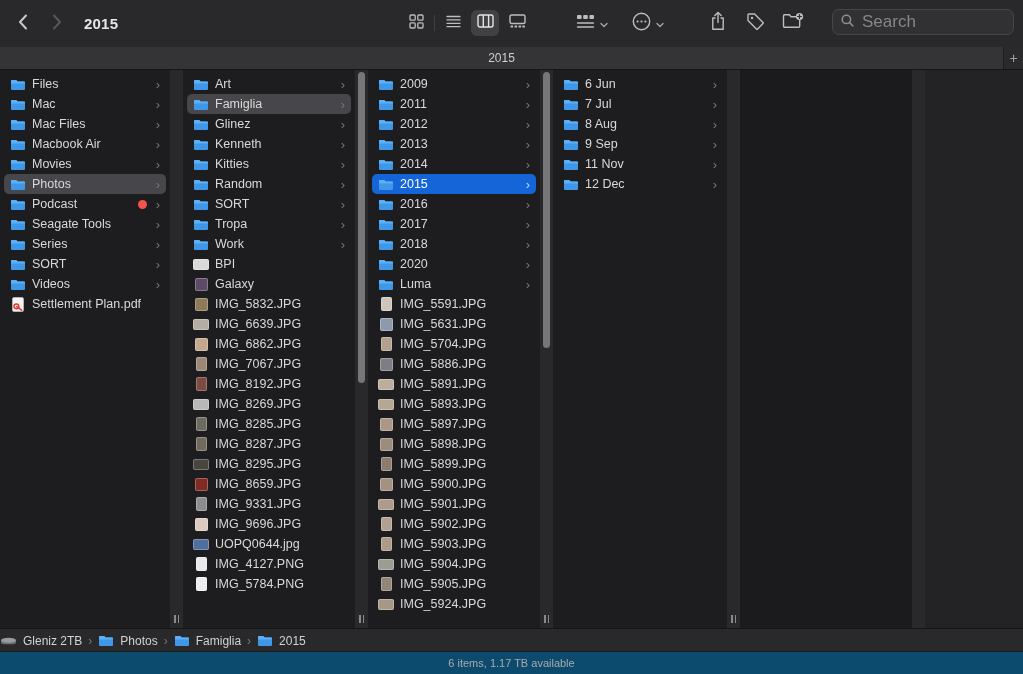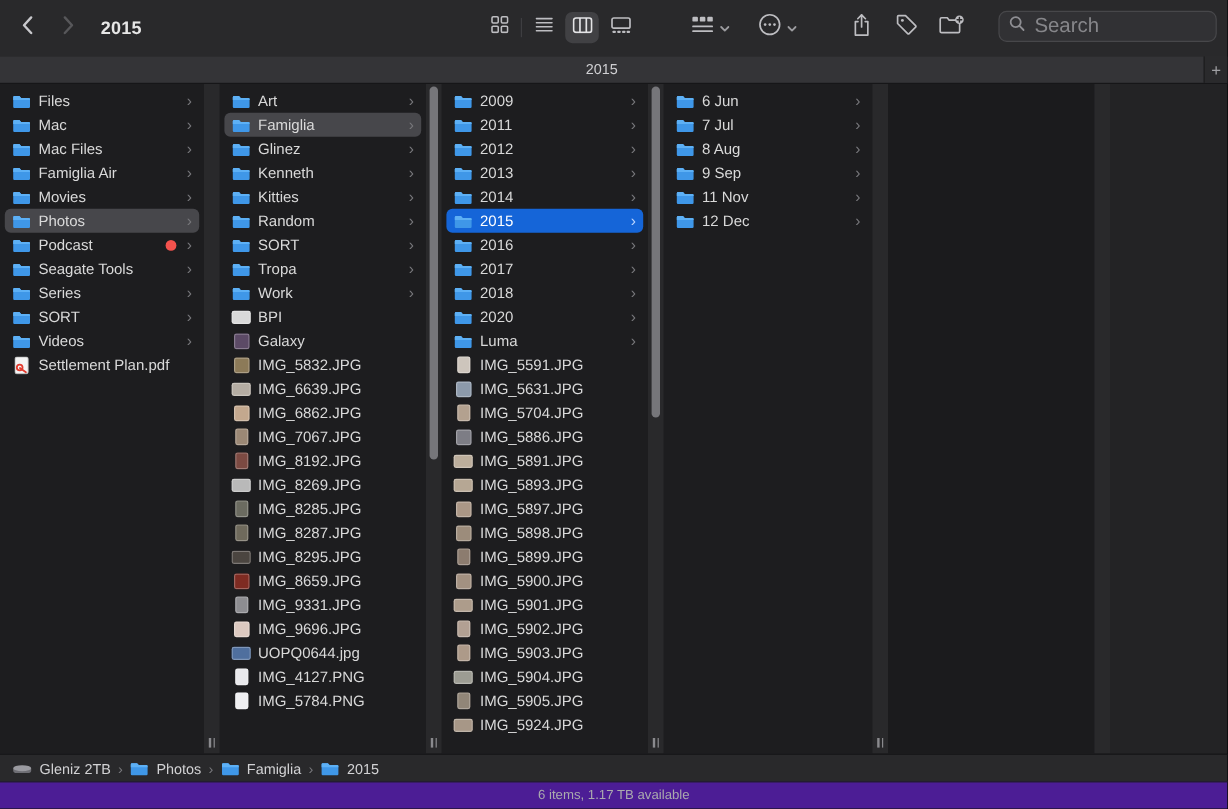--- a/index.html
+++ b/index.html
@@ -51,24 +51,24 @@
   .thumb{display:inline-block;border-radius:2px;box-shadow:inset 0 0 0 1px rgba(255,255,255,.28);}
   .thumb.square{width:13px;height:13px;}
   .thumb.wide{width:16px;height:11px;}
   .thumb.tall{width:11px;height:14px;}
   .sb-thumb{position:absolute;left:3px;width:7px;border-radius:4px;background:#76767a;}
   .resize-handle{position:absolute;bottom:5px;left:2px;width:9px;height:8px;display:flex;gap:2px;
     align-items:center;justify-content:center;}
   .resize-handle i{display:block;width:1.5px;height:8px;background:#8a8a8e;}
   
   .pathbar{position:absolute;left:0;right:0;bottom:22px;height:24px;background:#29292b;border-top:1px solid #151517;
-    display:flex;align-items:center;padding:0 10px;box-sizing:border-box;font-size:12px;color:#d2d2d4;gap:6px;}
+    display:flex;align-items:center;padding:0 0;box-sizing:border-box;font-size:12px;color:#d2d2d4;gap:6px;}
   .pathbar .pitem{display:flex;align-items:center;gap:6px;}
   .pathbar .psep{color:#78787c;font-size:12px;}
-  .statusbar{position:absolute;left:0;right:0;bottom:0;height:22px;background:#4c1d95;border-top:1px solid #1c1c1e;
+  .statusbar{position:absolute;left:0;right:0;bottom:0;height:22px;background:#0c4a6e;border-top:1px solid #1c1c1e;
     display:flex;align-items:center;justify-content:center;font-size:11px;color:#aaaaae;}
 </style>
 </head>
 <body>
 
 <div class="window">
 
   <div class="toolbar">
     <div class="nav-btn" style="margin-left:10px">
       <span>
@@ -258,21 +258,21 @@
           <span class="lab">Mac Files</span>
           <span class="chev">›</span>
         </div>
         <div class="row">
           <span class="ic">
             <svg width="16" height="13" viewBox="0 0 16 13">
               <path d="M1,3 Q1,2 2,2 L6.2,2 L7.6,3.6 L14,3.6 Q15,3.6 15,4.6 L15,11 Q15,12 14,12 L2,12 Q1,12 1,11 Z" fill="#3f97e8"></path>
               <path d="M1,3 Q1,2 2,2 L6.2,2 L7.6,3.6 L14,3.6 Q15,3.6 15,4.6 L15,5.4 L1,5.4 Z" fill="#5db0f5"></path>
             </svg>
           </span>
-          <span class="lab">Famiglia Air</span>
+          <span class="lab">Macbook Air</span>
           <span class="chev">›</span>
         </div>
         <div class="row">
           <span class="ic">
             <svg width="16" height="13" viewBox="0 0 16 13">
               <path d="M1,3 Q1,2 2,2 L6.2,2 L7.6,3.6 L14,3.6 Q15,3.6 15,4.6 L15,11 Q15,12 14,12 L2,12 Q1,12 1,11 Z" fill="#3f97e8"></path>
               <path d="M1,3 Q1,2 2,2 L6.2,2 L7.6,3.6 L14,3.6 Q15,3.6 15,4.6 L15,5.4 L1,5.4 Z" fill="#5db0f5"></path>
             </svg>
           </span>
           <span class="lab">Movies</span>

